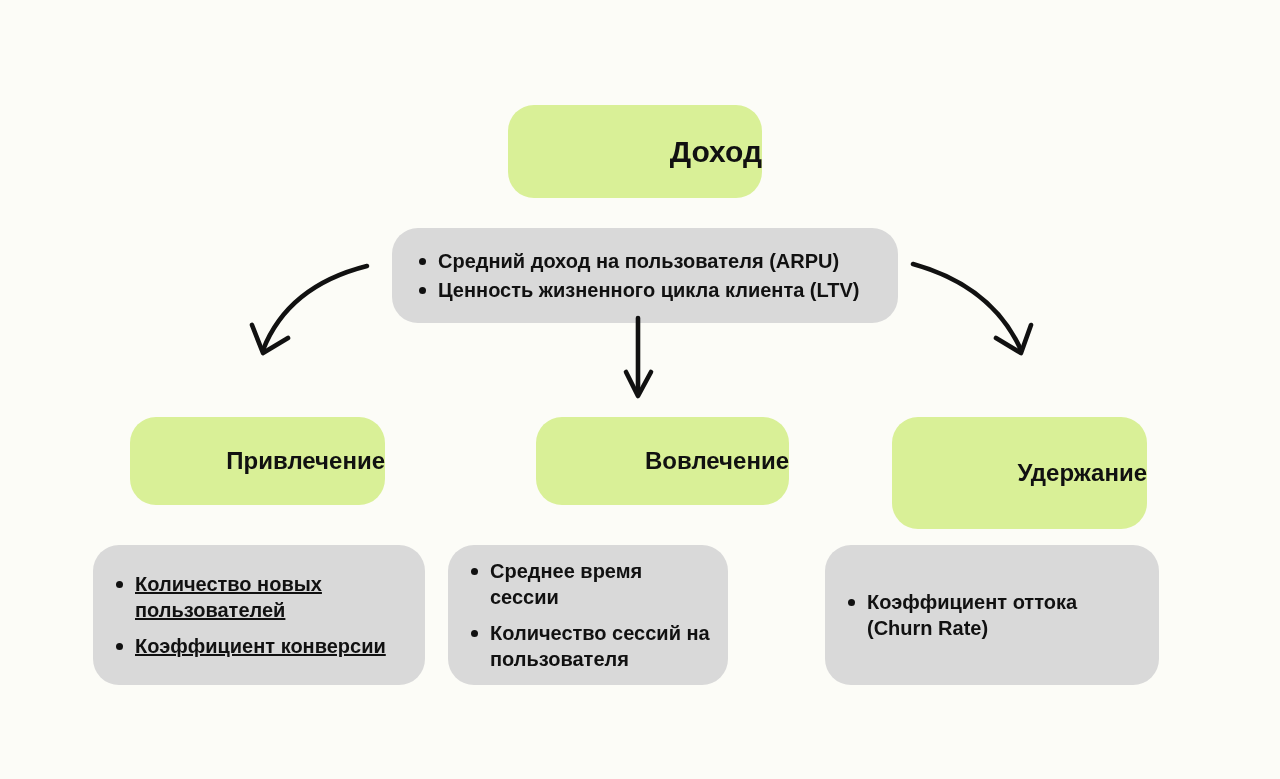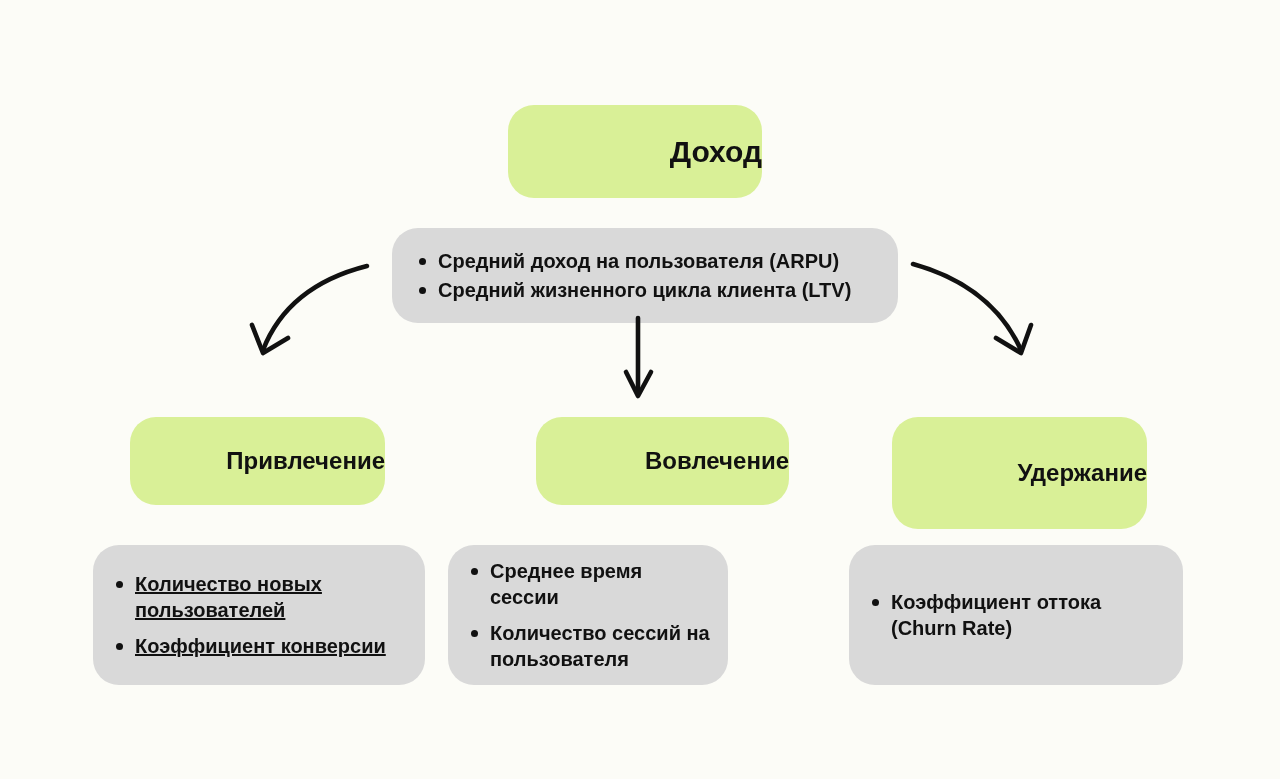--- a/index.html
+++ b/index.html
@@ -61,21 +61,21 @@
     background: var(--text);
   }
   
   #root-metrics { left: 392px; top: 212px; width: 506px; height: 95px; padding: 0 18px 0 20px; }
   #root-metrics li + li { margin-top: 2px; }
   
   .branch-card { top: 529px; height: 140px; padding: 0 18px 0 16px; }
   .branch-card li + li { margin-top: 9px; }
   #acquisition-metrics { left: 93px;  width: 332px; text-decoration: underline; }
   #engagement-metrics  { left: 448px; width: 280px; }
-  #retention-metrics   { left: 849px; width: 334px; }
+  #retention-metrics   { left: 825px; width: 334px; }
   
   #root-node        { left: 508px; top: 105px; width: 254px; height: 93px; }
   #acquisition-node { left: 130px; top: 417px; width: 255px; height: 88px; }
   #engagement-node  { left: 536px; top: 417px; width: 253px; height: 88px; }
   #retention-node   { left: 892px; top: 417px; width: 255px; height: 112px; }
   
   #arrows {
     position: absolute;
     left: 0; top: 0;
     width: 1280px; height: 779px;
@@ -94,21 +94,21 @@
 
 <div class="canvas">
 
   <div class="node root" id="root-node">
     <span>Доход</span>
   </div>
 
   <div class="card" id="root-metrics">
     <ul>
       <li>Средний доход на пользователя (ARPU)</li>
-      <li>Средний жизненного цикла клиента (LTV)</li>
+      <li>Ценность жизненного цикла клиента (LTV)</li>
     </ul>
   </div>
 
   <svg id="arrows" viewBox="0 0 1280 779" xmlns="http://www.w3.org/2000/svg">
     <g>
       <path d="M 367 266 Q 288 286 263 350"></path>
       <polyline points="252,325 263,353 288,338"></polyline>
     </g>
     <g>
       <line x1="638" y1="318" x2="638" y2="392"></line>

